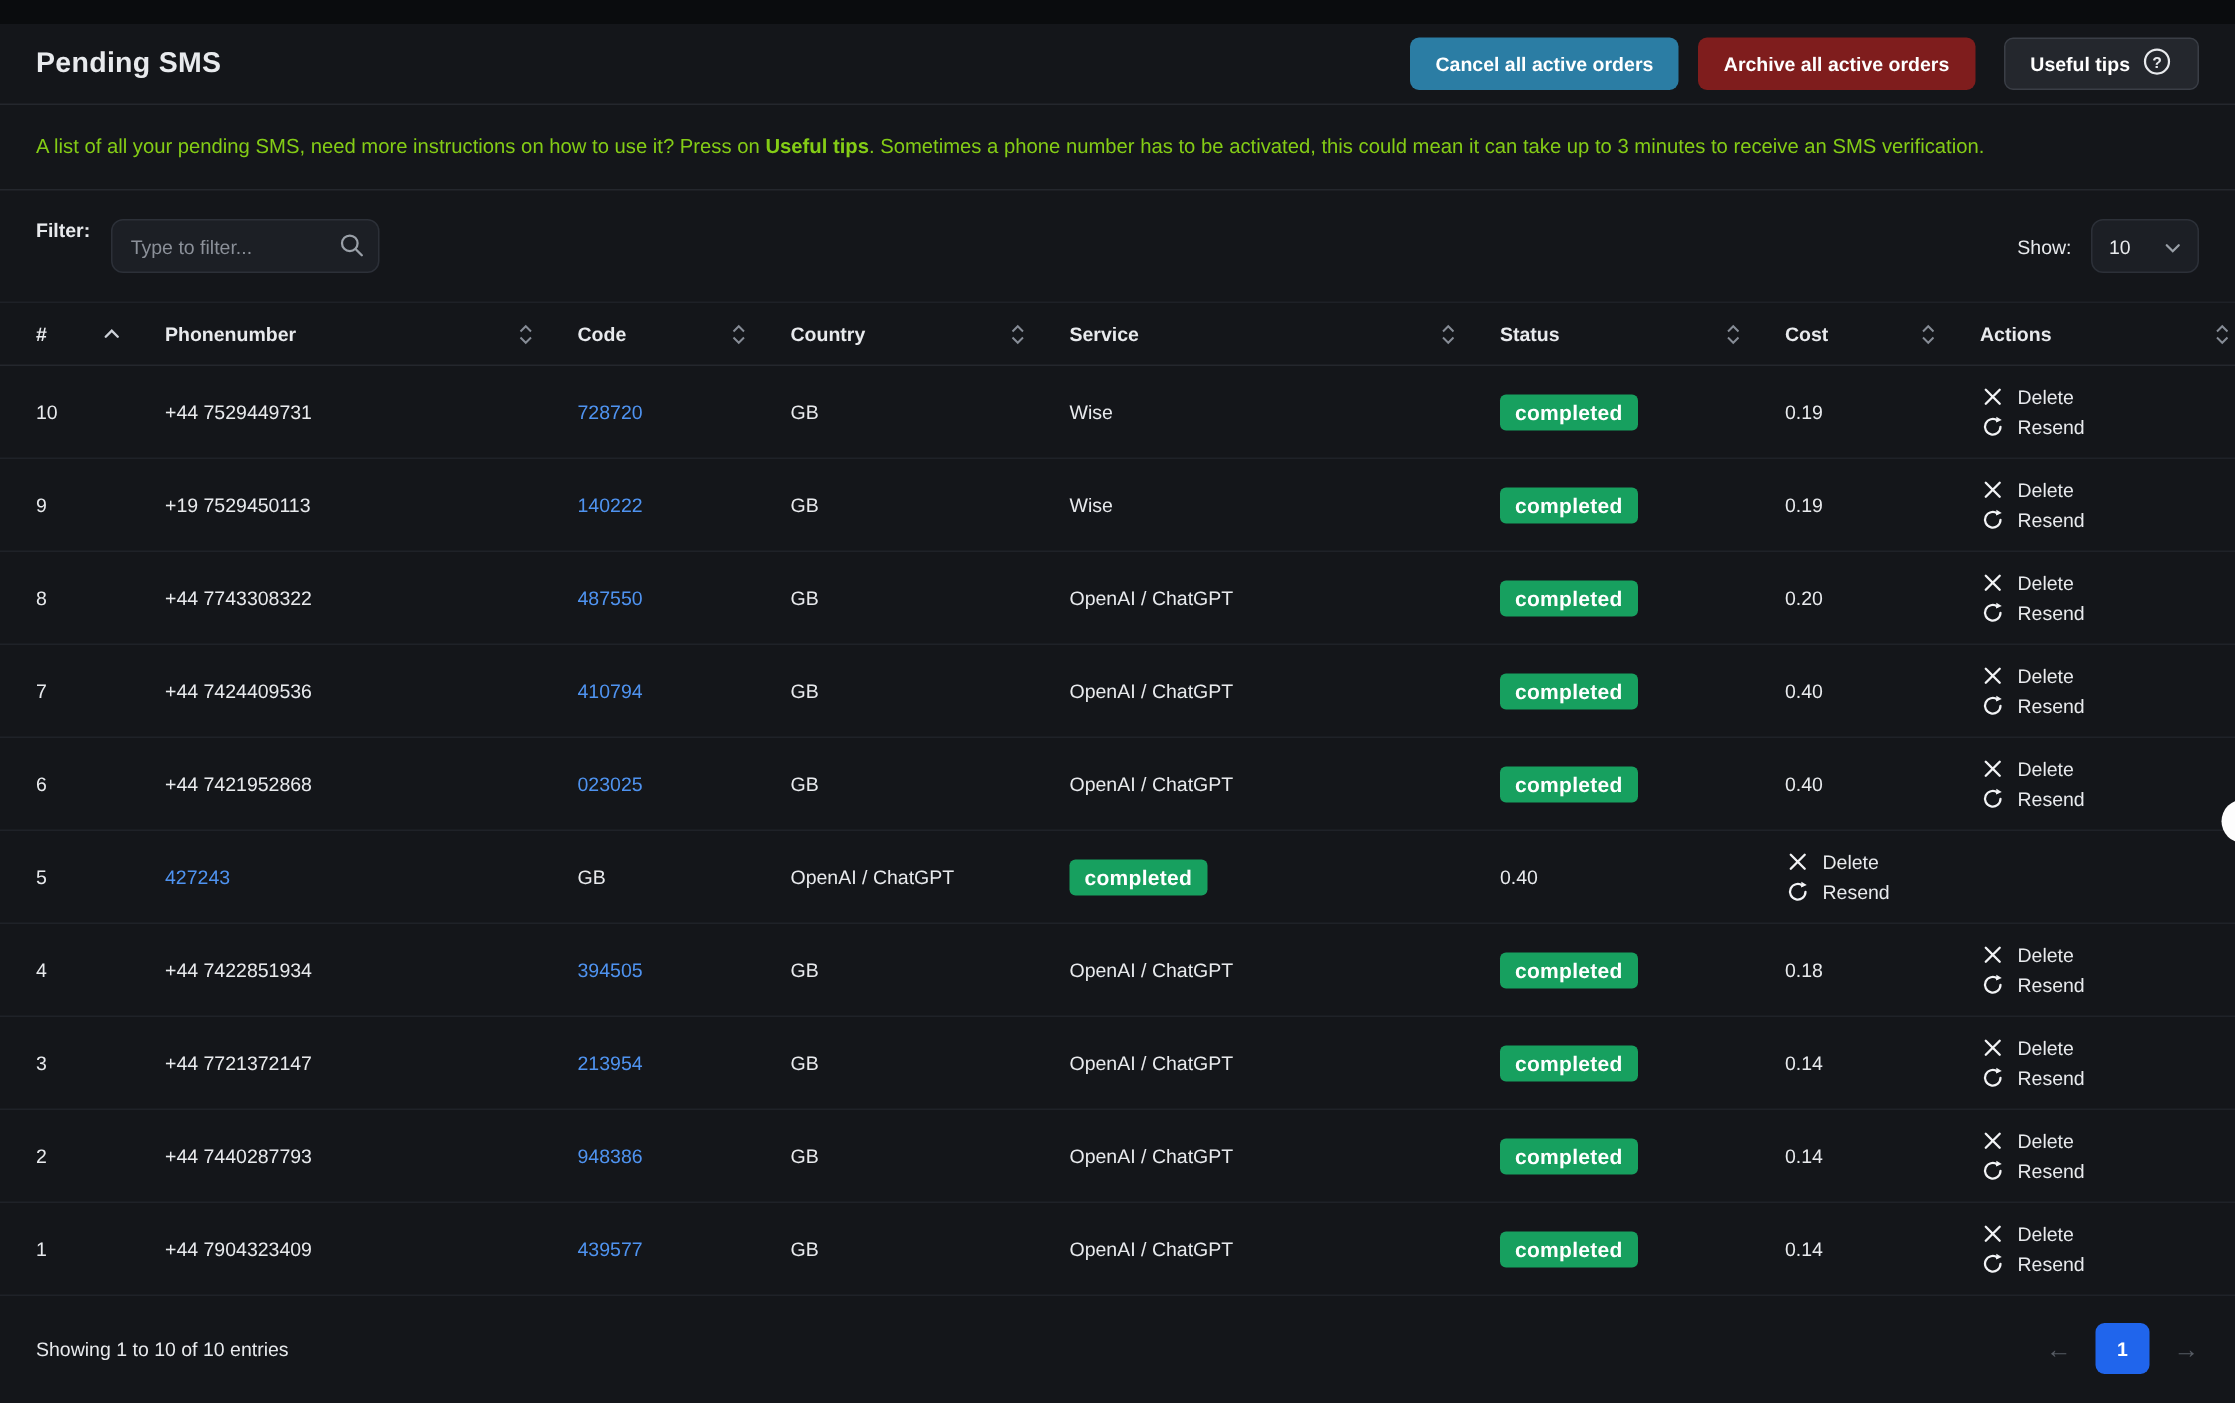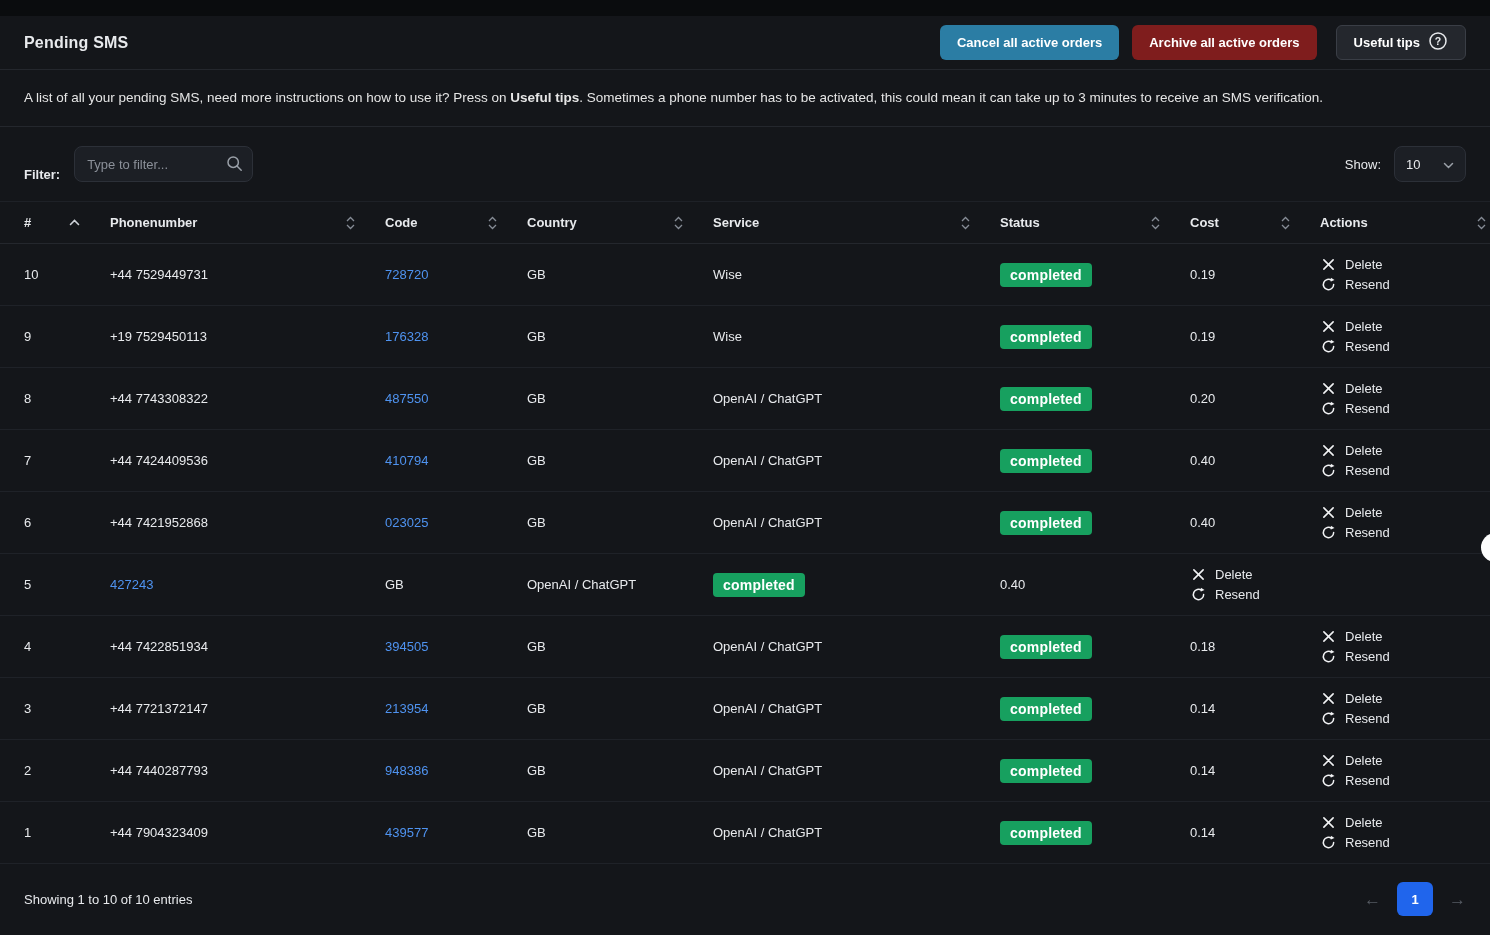--- a/index.html
+++ b/index.html
@@ -14,47 +14,47 @@
   }
   .top-strip { height:16px; background:#0a0c0e; }
 
   
   .header-bar {
     height: 54px;
     display: flex; align-items: center; justify-content: space-between;
     padding: 0 24px;
     border-bottom: 1px solid #24272d;
   }
-  .page-title { font-size: 16px; font-weight: 700; letter-spacing:.2px; }
+  .page-title { font-size: 19px; font-weight: 700; letter-spacing:.2px; }
   .header-actions { display: flex; align-items: center; gap: 13px; }
   .btn {
     height: 35px; border: none; border-radius: 6px;
     padding: 0 17px; font-size: 13px; font-weight: 600;
     color: #fff; cursor: pointer;
     font-family: inherit;
     display: inline-flex; align-items: center; gap: 8px;
   }
   .btn-cancel-all  { background: #2b7da4; }
   .btn-archive-all { background: #7f1d1d; }
   .btn-tips { background: #24272d; border: 1px solid #3a3e46; margin-left: 6px; }
 
   
   .intro {
     padding: 18px 24px;
     border-bottom: 1px solid #24272d;
-    font-size: 13.5px; color: #e5e5e5; line-height: 20px;
+    font-size: 13.5px; color: #84cc16; line-height: 20px;
   }
   .intro b { font-weight: 700; }
 
   
   .filter-row {
     padding: 19px 24px;
     display: flex; align-items: center; justify-content: space-between;
   }
-  .filter-left { display: flex; align-items: flex-end; gap: 14px; }
+  .filter-left { display: flex; align-items: flex-start; gap: 14px; }
   .filter-label { font-weight: 700; }
   .filter-input-wrap { position: relative; width: 179px; }
   .filter-input {
     width: 100%; height: 36px;
     background: #1c1f25; border: 1px solid #2c3038; border-radius: 8px;
     color: #e8eaed; padding: 0 36px 0 12px; font-size: 13px;
     font-family: inherit; outline: none;
   }
   .filter-input::placeholder { color: #8b9099; }
   .search-icon { position: absolute; right: 10px; top: 9px; }
@@ -272,21 +272,21 @@
         </span>
         <span>Resend</span>
       </div>
     </div>
   </div>
 
   <div class="grid-row trow">
     <div class="td">9</div>
     <div class="td">+19 7529450113</div>
     <div class="td">
-        <span class="code-link">176328</span>
+        <span class="code-link">140222</span>
       </div>
     <div class="td">GB</div>
     <div class="td">Wise</div>
     <div class="td">
         <span class="status-badge">completed</span>
       </div>
     <div class="td">0.19</div>
     <div class="td actions-cell">
       <div class="action-item">
         <span class="ic">

